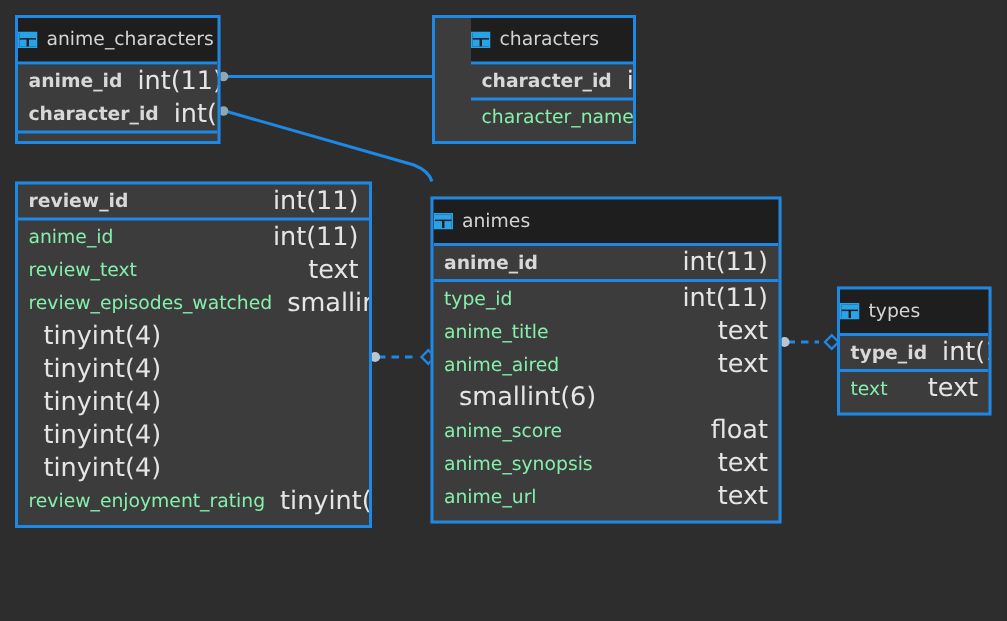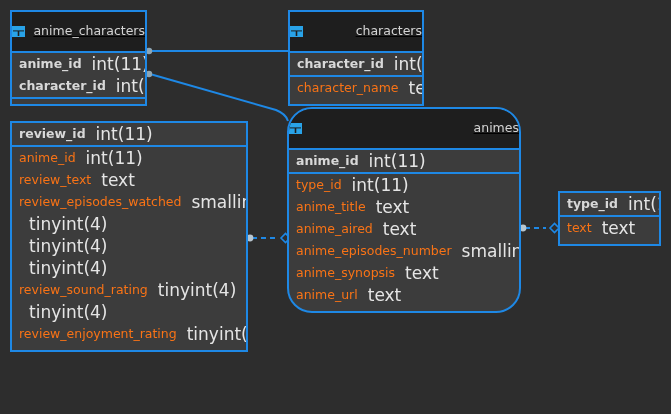--- a/index.html
+++ b/index.html
@@ -34,53 +34,53 @@
     position: absolute;
     border: 2px solid #1e88e5;
     background: #3c3c3c;
     box-sizing: border-box;
     overflow: hidden;
   }
 
   .t-header {
     background: #1e1e1e;
     border-bottom: 2px solid #1e88e5;
-    height: 41px;
+    height: 31px;
     display: flex;
     align-items: center;
-    justify-content: space-between;
+    justify-content: flex-start;
     gap: 6px;
     box-sizing: border-box;
-    text-decoration: underline;
   }
   .t-title {
     color: #d4d4d4;
     font-size: 12.5px;
     line-height: 1;
     white-space: nowrap;
   }
   .tbl-icon {
     display: block;
     width: 13px;
     height: 11px;
     flex: 0 0 auto;
   }
 
   .t-body { display: block; }
 
   .row {
     display: flex;
     align-items: center;
+    justify-content: space-between;
     height: 22px;
     padding: 0 7px;
     box-sizing: border-box;
     white-space: nowrap;
   }
   .row .col-name {
-    color: #f97316;
+    color: #86efac;
     font-size: 12.5px;
     line-height: 1;
   }
   .row .col-type {
     color: #e5e5e5;
     font-size: 17px;
     line-height: 1;
     margin-left: 10px;
   }
   .row.pk .col-name {
@@ -89,23 +89,23 @@
   }
   .pk-sep {
     height: 0;
     border-bottom: 2px solid #1e88e5;
   }
   .t-foot {
     height: 5px;
   }
 
   .node-anime_characters { left: 10px;  top: 10px;  width: 137px; }
-  .node-characters       { left: 288px; top: 10px;  width: 136px; }
+  .node-characters       { left: 288px; top: 10px;  width: 136px; padding-left: 24px; }
   .node-reviews          { left: 10px;  top: 121px; width: 238px; }
-  .node-animes           { left: 287px; top: 107px; width: 234px; border-radius: 25px; }
+  .node-animes           { left: 287px; top: 131px; width: 234px; }
   .node-types            { left: 558px; top: 191px; width: 103px; }
 </style>
 </head>
 <body>
 
 <div id="canvas">
 
   <svg id="links" viewBox="0 0 671 414" xmlns="http://www.w3.org/2000/svg">
 
     <g>
@@ -201,21 +201,20 @@
       <div class="row">
         <span class="col-type">tinyint(4)</span>
       </div>
       <div class="row">
         <span class="col-type">tinyint(4)</span>
       </div>
       <div class="row">
         <span class="col-type">tinyint(4)</span>
       </div>
       <div class="row">
-        <span class="col-name">review_sound_rating</span>
         <span class="col-type">tinyint(4)</span>
       </div>
       <div class="row">
         <span class="col-type">tinyint(4)</span>
       </div>
       <div class="row">
         <span class="col-name">review_enjoyment_rating</span>
         <span class="col-type">tinyint(4)</span>
       </div>
       <div class="t-foot"></div>
@@ -244,36 +243,48 @@
       </div>
       <div class="row">
         <span class="col-name">anime_title</span>
         <span class="col-type">text</span>
       </div>
       <div class="row">
         <span class="col-name">anime_aired</span>
         <span class="col-type">text</span>
       </div>
       <div class="row">
-        <span class="col-name">anime_episodes_number</span>
         <span class="col-type">smallint(6)</span>
       </div>
       <div class="row">
+        <span class="col-name">anime_score</span>
+        <span class="col-type">float</span>
+      </div>
+      <div class="row">
         <span class="col-name">anime_synopsis</span>
         <span class="col-type">text</span>
       </div>
       <div class="row">
         <span class="col-name">anime_url</span>
         <span class="col-type">text</span>
       </div>
       <div class="t-foot"></div>
     </div>
   </div>
 
   <div class="table-node node-types">
+    <div class="t-header">
+      <svg class="tbl-icon" viewBox="0 0 13 11">
+        <rect x="0.5" y="0.5" width="12" height="10" fill="none" stroke="#29a3e8" stroke-width="1"></rect>
+        <rect x="1" y="1" width="11" height="3.4" fill="#29a3e8"></rect>
+        <rect x="1" y="5.4" width="4.7" height="4.6" fill="#29a3e8"></rect>
+        <rect x="7.3" y="5.4" width="4.7" height="4.6" fill="#29a3e8"></rect>
+      </svg>
+      <span class="t-title">types</span>
+    </div>
     <div class="t-body">
       <div class="row pk">
         <span class="col-name">type_id</span>
         <span class="col-type">int(11)</span>
       </div>
       <div class="pk-sep"></div>
       <div class="row">
         <span class="col-name">text</span>
         <span class="col-type">text</span>
       </div>

